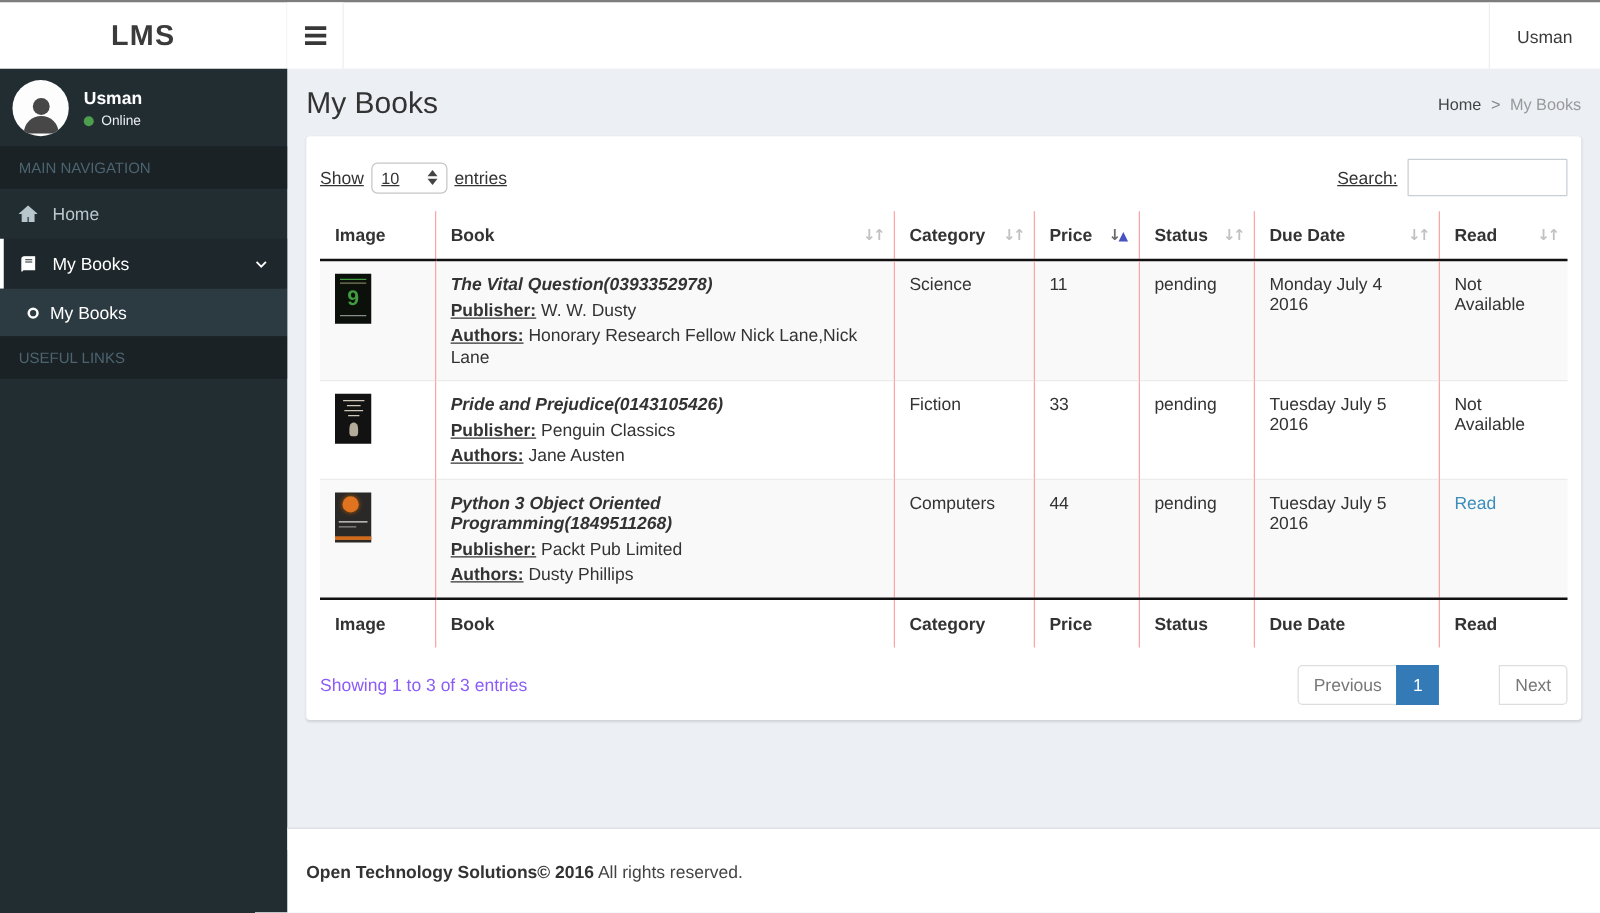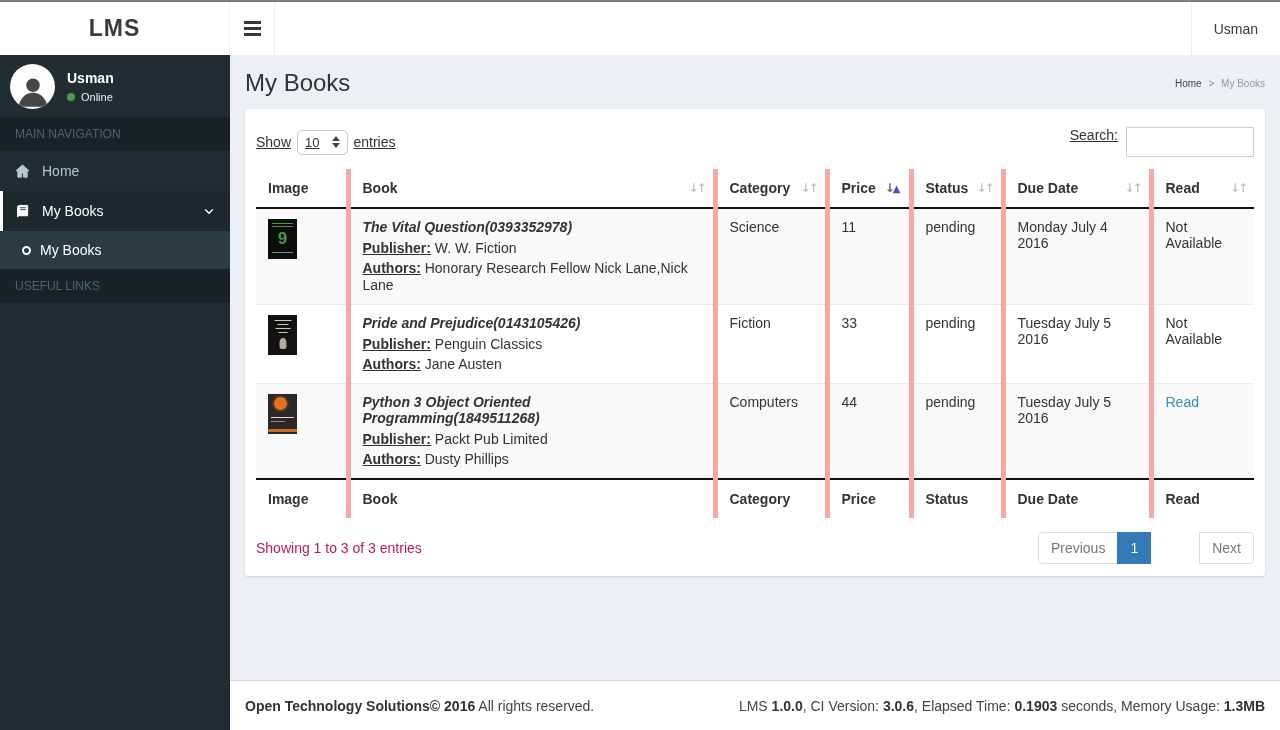--- a/index.html
+++ b/index.html
@@ -40,42 +40,42 @@
   .chev svg { width:12px; height:12px; stroke:currentColor; fill:none; stroke-width:2; }
   .treeview-menu { background:#2c3b41; padding:4px 0; }
   .treeview-menu a { padding:7px 15px 7px 22px; color:#8aa4af; font-size:14px; }
   .treeview-menu a.active { color:#fff; }
   .circle-o { width:9px; height:9px; border:2px solid currentColor; border-radius:50%; margin-right:9px; flex:0 0 9px; }
 
   
   .content-area { position:absolute; left:230px; top:55px; right:0; bottom:50px; background:#ecf0f5; overflow:hidden; }
   .content-header { padding:14px 15px 12px; display:flex; align-items:center; justify-content:space-between; }
   .content-header h1 { font-size:24px; font-weight:normal; color:#333; }
-  .breadcrumb { font-size:10px; }
+  .breadcrumb { font-size:13px; }
   .breadcrumb .bc-home { color:#444; text-decoration:none; cursor:pointer; }
   .breadcrumb .bc-sep { color:#888; margin:0 4px; }
   .breadcrumb .bc-cur { color:#999; }
 
   .box { background:#fff; margin:0 15px; border-radius:3px; box-shadow:0 1px 2px rgba(0,0,0,0.12); padding:10px 11px 12px; }
 
   .table-controls { display:flex; justify-content:space-between; align-items:center; padding:8px 0 12px;text-decoration:underline; }
   .show-wrap { display:flex; align-items:center; font-size:14px; color:#333; }
   .length-select { display:inline-flex; align-items:center; border:1px solid #c6c6c6; border-radius:5px;
                    padding:4px 7px; margin:0 6px; cursor:pointer; background:#fff; }
-  .length-select .val { font-size:13px; color:#333; margin-right:12px; }
+  .length-select .val { font-size:13px; color:#333; margin-right:22px; }
   .spin { display:flex; flex-direction:column; gap:2px; }
   .spin i { width:0; height:0; border-left:4px solid transparent; border-right:4px solid transparent; }
   .spin .up { border-bottom:5px solid #444; }
   .spin .dn { border-top:5px solid #444; }
-  .search-wrap { display:flex; font-size:14px; color:#333; }
+  .search-wrap { display:flex; align-items:center; font-size:14px; color:#333; }
   .search-wrap input { margin-left:8px; width:128px; height:30px; border:1px solid #c9ced4; border-radius:1px;
                        padding:0 6px; font-size:13px; font-family:"Liberation Sans",sans-serif; }
 
   table.books { width:998px; border-collapse:collapse; table-layout:fixed; font-size:14px; }
-  .books th, .books td { border-left:5px solid #fca5a5; text-align:left; vertical-align:top; }
+  .books th, .books td { border-left:1px solid #fca5a5; text-align:left; vertical-align:top; }
   .books th:first-child, .books td:first-child { border-left:none; }
   .books thead th { border-bottom:2px solid #111; padding:11px 8px 11px 12px; font-weight:bold; color:#333; cursor:pointer; vertical-align:middle; }
   .books thead th.no-sort { cursor:default; }
   .books tfoot th { border-top:2px solid #111; padding:11px 12px; font-weight:bold; color:#333; }
   .books tbody td { padding:10px 12px; color:#333; }
   .books tbody tr.odd { background:#f9f9f9; }
   .books tbody tr { border-bottom:1px solid #ececec; }
   .th-flex { display:flex; align-items:center; justify-content:space-between; }
   .sort-icons { font-family:"DejaVu Sans",sans-serif; font-size:12px; color:#c2c2c2; letter-spacing:-2px; white-space:nowrap; }
   .sort-icons .asc-dn { color:#6b6b6b; }
@@ -100,30 +100,30 @@
   .cover-2 .fig { position:absolute; bottom:6px; left:50%; transform:translateX(-50%); width:7px; height:11px;
                   background:#b3ab99; border-radius:45% 45% 30% 30%; }
   .cover-3 { background:#2b2927; }
   .cover-3 .flower { position:absolute; top:3px; left:6px; width:13px; height:13px; border-radius:50%;
                      background:#e0731f; box-shadow:0 0 3px 1px #7a4512; }
   .cover-3 .ln { position:absolute; left:3px; right:3px; height:1px; background:#ddd; top:23px; }
   .cover-3 .ln2 { position:absolute; left:3px; width:14px; height:1px; background:#8d8d8d; top:27px; }
   .cover-3 .strip { position:absolute; bottom:2px; left:0; right:0; height:3px; background:#d06a1c; }
 
   .table-bottom { display:flex; justify-content:space-between; align-items:center; padding-top:14px; }
-  .dt-info { font-size:14px; color:#be185d; }
+  .dt-info { font-size:14px; color:#8b5cf6; }
   .pagination { display:flex; list-style:none; }
   .pagination .page-btn { border:1px solid #ddd; background:#fff; color:#777; font-size:14px; padding:7px 12px;
                           margin-left:-1px; cursor:pointer; text-decoration:none; display:block; }
   .pagination .page-btn.first { border-radius:4px 0 0 4px; }
   .pagination .page-btn.last { border-radius:0 4px 4px 0;margin-left:48px; }
   .pagination .page-btn.active { background:#337ab7; border-color:#337ab7; color:#fff; }
 
   
-  .main-footer { position:absolute; left:230px; right:0; bottom:0; height:50px; background:#fff;
+  .main-footer { position:absolute; left:230px; right:0; bottom:0; height:68px; background:#fff;
                  border-top:1px solid #d2d6de; padding:15px; font-size:14px; color:#444;
                  display:flex; justify-content:space-between; align-items:center; }
   .main-footer b { color:#333; }
 </style>
 </head>
 <body>
 
 <div class="window-top"></div>
 
 <header class="main-header">
@@ -280,21 +280,21 @@
           <td>
               <span class="cover cover-1">
                 <span class="ln l1"></span>
                 <span class="ln l2"></span>
                 <span class="g9">9</span>
                 <span class="ln l3"></span>
               </span>
             </td>
           <td>
             <div class="book-title">The Vital Question(0393352978)</div>
-            <div class="book-line"><b>Publisher:</b> <span>W. W. Fiction</span></div>
+            <div class="book-line"><b>Publisher:</b> <span>W. W. Dusty</span></div>
             <div class="book-line"><b>Authors:</b> <span>Honorary Research Fellow Nick Lane,Nick Lane</span></div>
           </td>
           <td>Science</td>
           <td>11</td>
           <td>pending</td>
           <td>Monday July 4 2016</td>
           <td>Not Available</td>
         </tr>
         <tr>
           <td>
@@ -365,16 +365,13 @@
           </li>
       </ul>
     </div>
   </div>
 </div>
 
 <footer class="main-footer">
   <div>
     <b>Open Technology Solutions© 2016</b><span> All rights reserved.</span>
   </div>
-  <div>
-    <span>LMS </span><b>1.0.0</b><span>, CI Version: </span><b>3.0.6</b><span>, Elapsed Time: </span><b>0.1903</b><span> seconds, Memory Usage: </span><b>1.3MB</b>
-  </div>
 </footer>
 
 </body></html>

